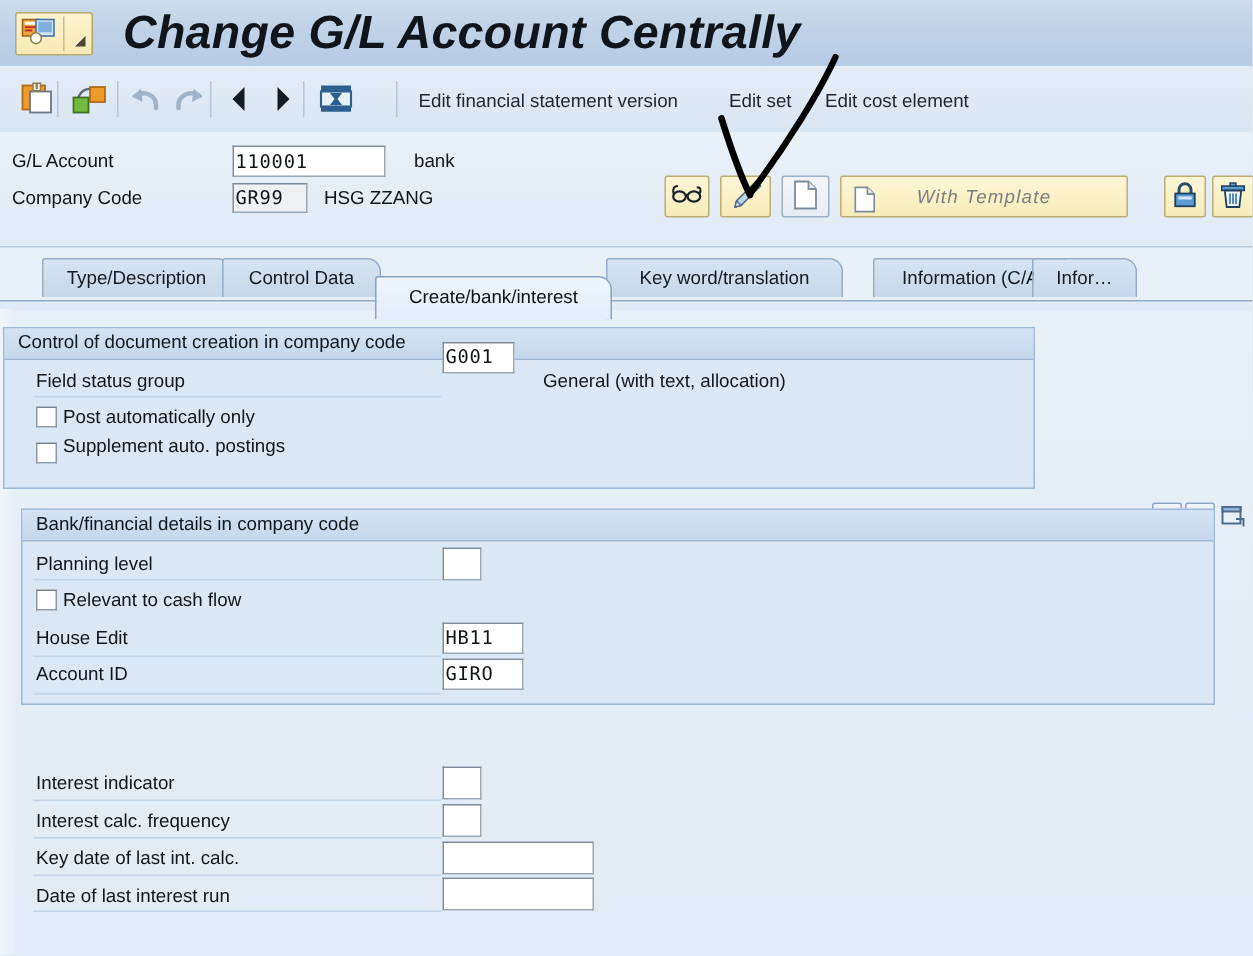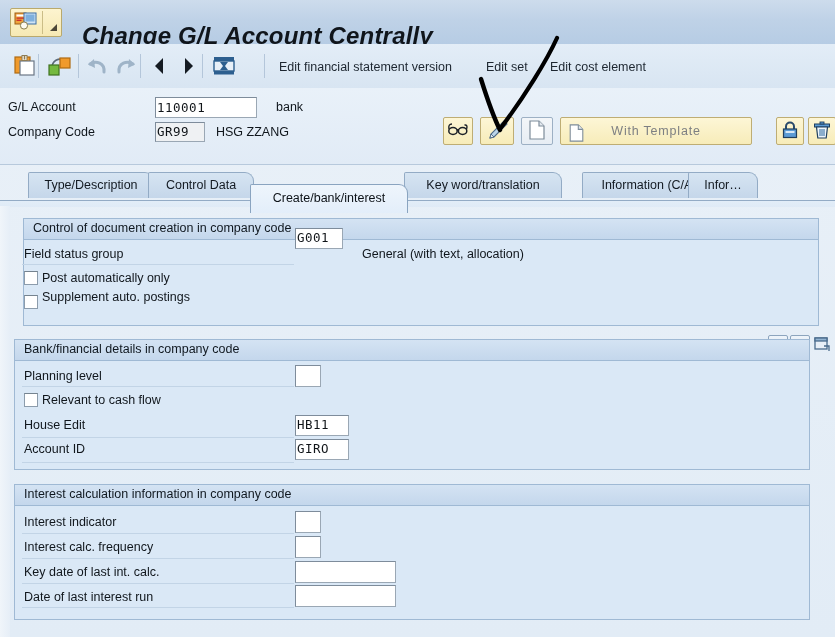--- a/index.html
+++ b/index.html
@@ -20,23 +20,23 @@
             border-bottom:1px solid #9fb7d0;}
   .sys-btn{position:absolute;left:10px;top:8px;width:52px;height:29px;
            background:linear-gradient(180deg,#fdf4cf 0%,#f6e9b4 100%);
            border:1px solid #b9a96d;border-radius:2px;box-sizing:border-box;
            display:flex;align-items:center;}
   .sys-btn .glyph{margin-left:3px;display:block;}
   .sys-btn .divider{position:absolute;left:31px;top:2px;bottom:2px;width:1px;background:#cbbd87;}
   .sys-btn .tri{position:absolute;right:4px;bottom:5px;width:0;height:0;
                 border-left:7px solid transparent;border-bottom:7px solid #4c4638;}
   .app-title{position:absolute;left:82px;top:6px;height:32px;line-height:32px;
-             font-size:24px;font-weight:bold;font-style:italic;color:#10151b;
+             font-size:31px;font-weight:bold;font-style:italic;color:#10151b;
              letter-spacing:0.2px;white-space:nowrap;
-             font-family:"Liberation Sans","DejaVu Sans",sans-serif;margin-top:14px;}
+             font-family:"Liberation Sans","DejaVu Sans",sans-serif;}
 
   
   .toolbar{position:absolute;left:0;top:44px;width:835px;height:44px;
            background:linear-gradient(180deg,#e3edf7 0%,#d8e5f2 100%);
            border-bottom:1px solid #a9bed5;}
   .tb-icon{position:absolute;top:52px;width:28px;height:28px;cursor:pointer;}
   .tb-sep{position:absolute;top:54px;width:1px;height:24px;background:#b4c6da;}
   .tb-link{position:absolute;top:58px;height:18px;line-height:18px;
            font-size:12.5px;color:#1d2630;white-space:nowrap;cursor:pointer;}
 
@@ -214,21 +214,21 @@
 
   <div class="abtn plain" style="left:521px;top:117px;width:32px;height:28px;">
     <span>
       <svg width="16" height="20" viewBox="0 0 16 20">
         <path d="M1 1 H10 L15 6 V19 H1 Z" fill="#ffffff" stroke="#7d8c9a" stroke-width="1.2"></path>
         <path d="M10 1 V6 H15" fill="#e3e9ef" stroke="#7d8c9a" stroke-width="1.2"></path>
       </svg>
     </span>
   </div>
 
-  <div class="abtn" style="left:560px;top:117px;width:192px;height:28px;position:absolute;">
+  <div class="abtn" style="left:560px;top:117px;width:192px;height:28px;position:absolute;font-style:italic;">
     <span class="docico">
       <svg width="15" height="18" viewBox="0 0 16 20">
         <path d="M1 1 H10 L15 6 V19 H1 Z" fill="#ffffff" stroke="#7d8c9a" stroke-width="1.2"></path>
         <path d="M10 1 V6 H15" fill="#e3e9ef" stroke="#7d8c9a" stroke-width="1.2"></path>
       </svg>
     </span>
     <span class="lbl">With Template</span>
   </div>
 
   <div class="abtn" style="left:776px;top:117px;width:28px;height:28px;">
@@ -281,21 +281,21 @@
           <rect x="1" y="3" width="12" height="3" fill="#93b4d2" stroke="#4a6b8c" stroke-width="1.3"></rect>
           <path d="M10 11 L15 11 L15 16" fill="none" stroke="#4a6b8c" stroke-width="1.3"></path>
         </svg>
       </span>
     </div>
   </div>
   <div class="tab-under"></div>
 
   <div class="sidebar-l"></div>
 
-  <div class="grp" style="left:23px;top:218px;width:796px;height:108px;">
+  <div class="grp" style="left:2px;top:218px;width:688px;height:108px;">
     <div class="grp-hd">Control of document creation in company code</div>
   </div>
   <div class="row-rule" style="left:22px;top:264px;width:272px;"></div>
   <div class="row-label" style="left:24px;top:247px;">Field status group</div>
   <div class="inp" style="left:295px;top:228px;width:48px;height:21px;line-height:18px;">
     <span class="u">G001</span>
   </div>
   <div class="kf-desc" style="left:362px;top:247px;">General (with text, allocation)</div>
 
   <div class="cb" style="left:24px;top:271px;"></div>
@@ -315,23 +315,20 @@
   <div class="row-label" style="left:42px;top:393px;">Relevant to cash flow</div>
 
   <div class="row-rule" style="left:22px;top:437px;width:272px;"></div>
   <div class="row-label" style="left:24px;top:418px;">House Edit</div>
   <div class="inp" style="left:295px;top:415px;width:54px;height:21px;line-height:18px;">HB11</div>
 
   <div class="row-rule" style="left:22px;top:462px;width:272px;"></div>
   <div class="row-label" style="left:24px;top:442px;">Account ID</div>
   <div class="inp" style="left:295px;top:439px;width:54px;height:21px;line-height:18px;">GIRO</div>
 
-  <div class="grp" style="left:14px;top:484px;width:796px;height:136px;">
-    <div class="grp-hd">Interest calculation information in company code</div>
-  </div>
   <div class="row-rule" style="left:22px;top:533px;width:272px;"></div>
   <div class="row-label" style="left:24px;top:515px;">Interest indicator</div>
   <div class="inp" style="left:295px;top:511px;width:26px;height:22px;"></div>
 
   <div class="row-rule" style="left:22px;top:558px;width:272px;"></div>
   <div class="row-label" style="left:24px;top:540px;">Interest calc. frequency</div>
   <div class="inp" style="left:295px;top:536px;width:26px;height:22px;"></div>
 
   <div class="row-rule" style="left:22px;top:583px;width:272px;"></div>
   <div class="row-label" style="left:24px;top:565px;">Key date of last int. calc.</div>

